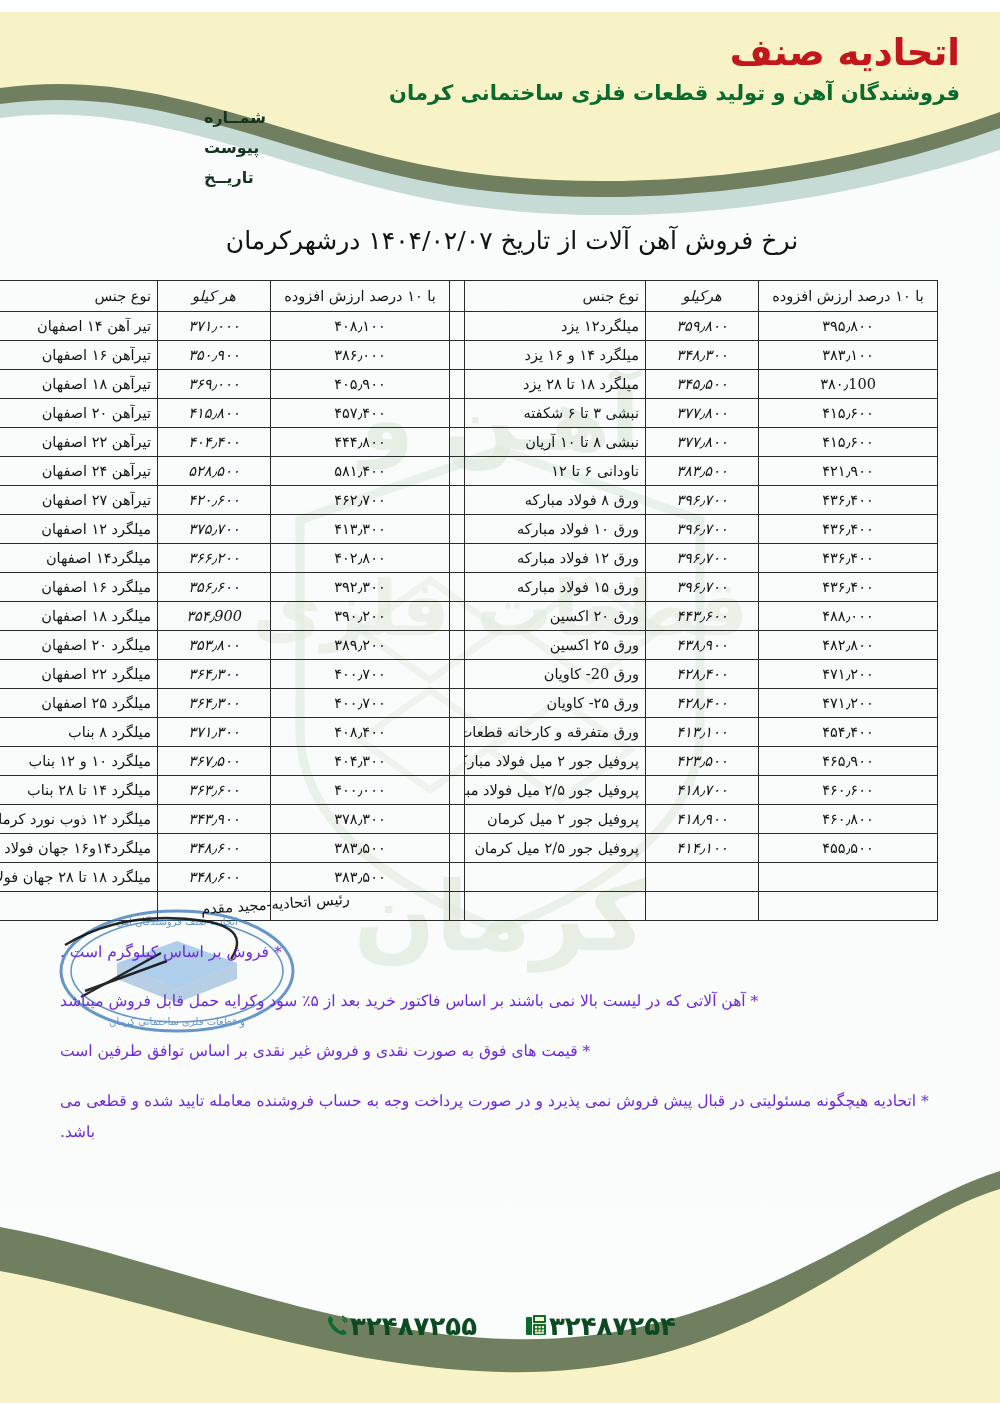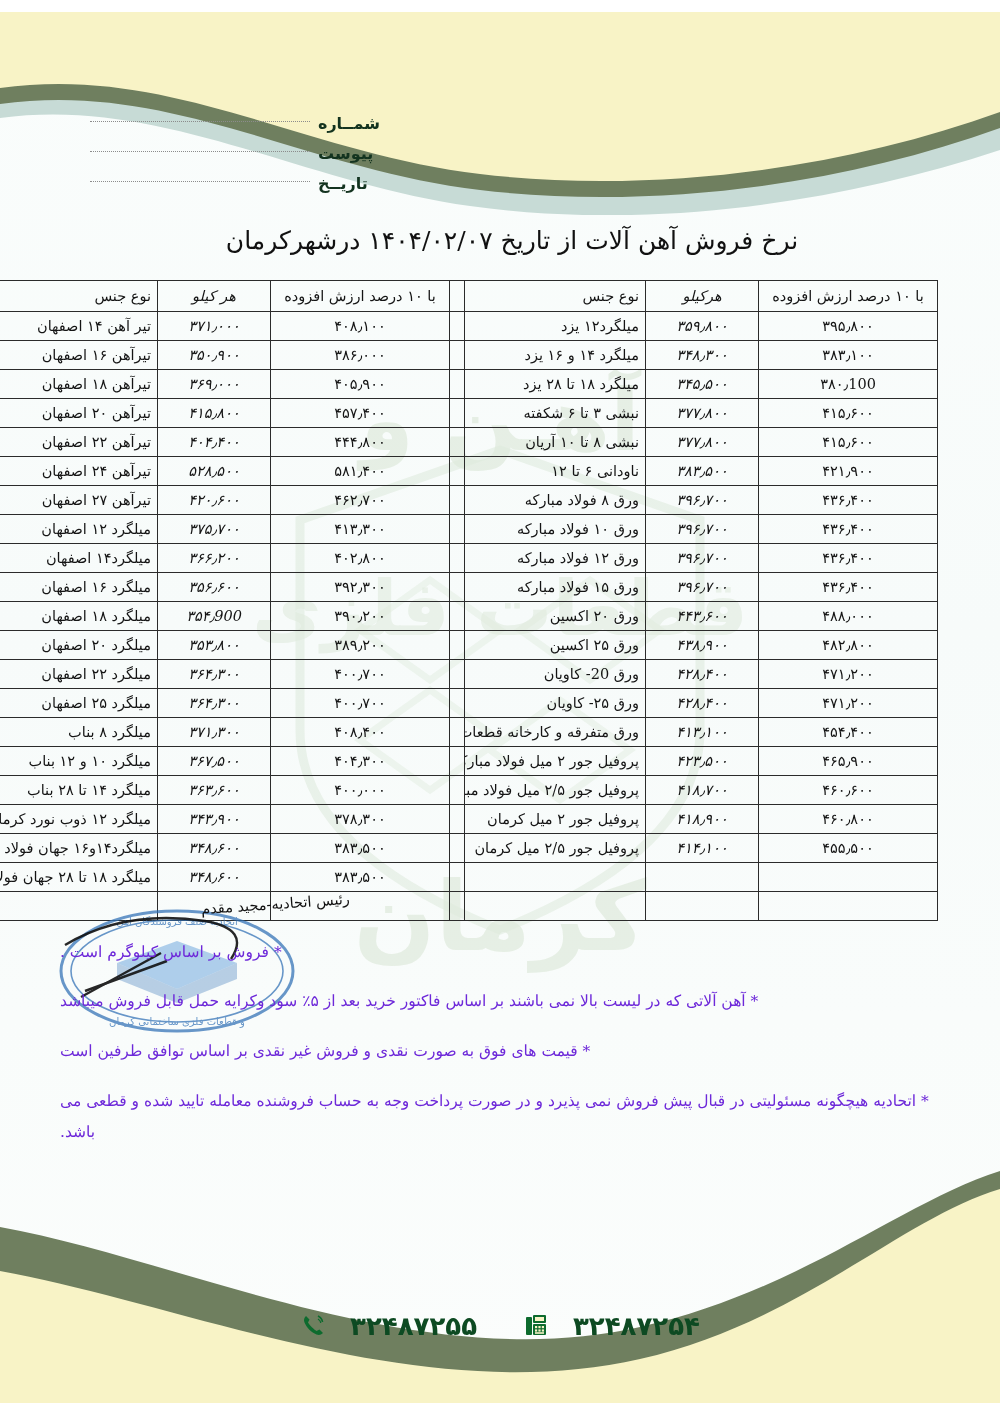--- a/index.html
+++ b/index.html
@@ -51,21 +51,21 @@
     white-space:nowrap;
   }
 
   
   .meta{
     position:absolute;right:620px;top:108px;
     z-index:5;width:290px;
   }
   .meta-row{
     display:flex;align-items:center;justify-content:flex-start;
-    height:30px;gap:8px;
+    height:30px;gap:8px;flex-direction:column;
   }
   .meta-label{
     color:#13331f;font-size:16px;font-weight:bold;
     width:62px;text-align:left;letter-spacing:1px;
     flex:0 0 62px;
   }
   .meta-line{
     flex:1 1 auto;height:1px;
     border-top:1px dotted #8c8c8c;
     margin-bottom:3px;
@@ -159,21 +159,21 @@
     position:absolute;left:0;bottom:0;width:1000px;height:240px;
     z-index:2;overflow:hidden;
   }
   .contact{
     position:absolute;left:0;right:0;bottom:62px;
     z-index:5;
     display:flex;justify-content:center;align-items:center;
     gap:46px;direction:ltr;
   }
   .contact-item{
-    display:flex;align-items:center;gap:24px;
+    display:flex;align-items:center;gap:0;
   }
   .contact-num{
     color:#0d4a22;font-size:26px;font-weight:bold;
     letter-spacing:1px;
     font-family:"DejaVu Sans","Liberation Sans",sans-serif;
   }
   .ico{display:block;}
 </style>
 </head>
 <body>
@@ -204,20 +204,24 @@
 
       <path d="M0,118 C160,96 300,182 470,206 C640,230 830,206 1000,150 L1000,0 L0,0 Z" fill="#c7dbd6"></path>
 
       <path d="M0,104 C170,80 300,168 480,190 C650,210 840,186 1000,128 L1000,0 L0,0 Z" fill="#6f7f5f"></path>
 
       <path d="M0,88 C170,64 300,152 480,174 C650,194 840,170 1000,112 L1000,0 L0,0 Z" fill="#f8f3c6"></path>
 
       <path d="M0,0 L0,12 L1000,12 L1000,0 Z" fill="#ffffff"></path>
     </svg>
 
+    <div class="brand">
+      <div class="brand-title">اتحادیه صنف</div>
+      <div class="brand-sub">فروشندگان آهن و تولید قطعات فلزی ساختمانی کرمان</div>
+    </div>
   </div>
 
   <div class="meta">
     <div class="meta-row">
       <span class="meta-label">شمــاره</span>
       <span class="meta-line"></span>
     </div>
     <div class="meta-row">
       <span class="meta-label">پیوست</span>
       <span class="meta-line"></span>

